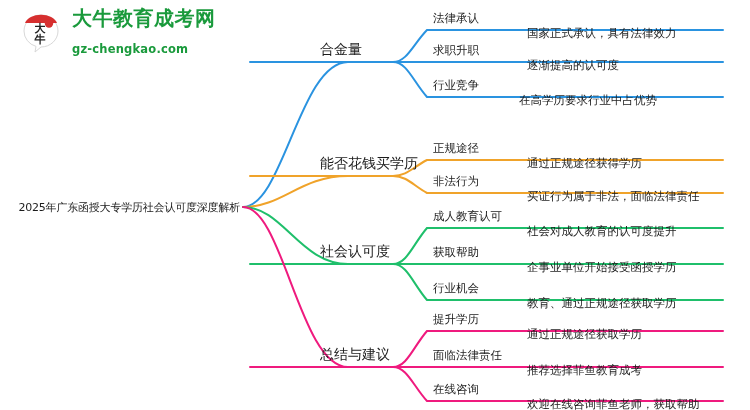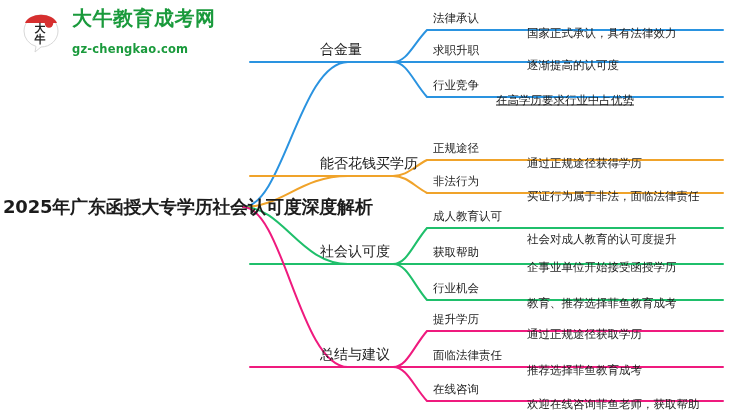--- a/index.html
+++ b/index.html
@@ -59,22 +59,22 @@
     pointer-events: none;
   }
   .node {
     position: absolute;
     font-family: "DejaVu Sans", "Liberation Sans", sans-serif;
     color: #1c1c1c;
     white-space: nowrap;
     transform: translateY(-50%);
   }
   .root-node {
-    font-size: 18px;
-    font-weight: 700;
+    font-size: 11px;
+    font-weight: 400;
     letter-spacing: -0.2px;
   }
   .lvl1 { font-size: 14px; }
   .lvl2 { font-size: 11.5px; }
   .lvl3 { font-size: 11.5px; margin-top: 15px; }
 </style>
 </head>
 <body>
 
 <div id="stage">
@@ -117,33 +117,33 @@
       <path d="M 393 367 C 407 367 413 385.7 427 401 L 723 401" stroke="#ef1a7e" stroke-width="2" fill="none" stroke-linecap="round"></path>
     </svg>
 
   <div id="nodes">
       <div class="node lvl1" style="left: 320px; top: 50px;">合金量</div>
       <div class="node lvl2" style="left: 433px; top: 18px;">法律承认</div>
       <div class="node lvl3" style="left: 527px; top: 18px;">国家正式承认，具有法律效力</div>
       <div class="node lvl2" style="left: 433px; top: 50px;">求职升职</div>
       <div class="node lvl3" style="left: 527px; top: 50px;">逐渐提高的认可度</div>
       <div class="node lvl2" style="left: 433px; top: 85px;">行业竞争</div>
-      <div class="node lvl3" style="left: 496px; top: 85px; text-decoration: underline;">在高学历要求行业中占优势</div>
+      <div class="node lvl3" style="left: 519px; top: 85px;">在高学历要求行业中占优势</div>
       <div class="node lvl1" style="left: 320px; top: 164px;">能否花钱买学历</div>
       <div class="node lvl2" style="left: 433px; top: 148px;">正规途径</div>
       <div class="node lvl3" style="left: 527px; top: 148px;">通过正规途径获得学历</div>
       <div class="node lvl2" style="left: 433px; top: 181px;">非法行为</div>
       <div class="node lvl3" style="left: 527px; top: 181px;">买证行为属于非法，面临法律责任</div>
       <div class="node lvl1" style="left: 320px; top: 252px;">社会认可度</div>
       <div class="node lvl2" style="left: 433px; top: 216px;">成人教育认可</div>
-      <div class="node lvl3" style="left: 527px; top: 224px;">社会对成人教育的认可度提升</div>
+      <div class="node lvl3" style="left: 527px; top: 216px;">社会对成人教育的认可度提升</div>
       <div class="node lvl2" style="left: 433px; top: 252px;">获取帮助</div>
       <div class="node lvl3" style="left: 527px; top: 252px;">企事业单位开始接受函授学历</div>
       <div class="node lvl2" style="left: 433px; top: 288px;">行业机会</div>
-      <div class="node lvl3" style="left: 527px; top: 288px;">教育、推荐选择菲鱼教育成考</div>
+      <div class="node lvl3" style="left: 527px; top: 288px;">教育、通过正规途径获取学历</div>
       <div class="node lvl1" style="left: 320px; top: 355px;">总结与建议</div>
       <div class="node lvl2" style="left: 433px; top: 319px; text-align: right;">提升学历</div>
       <div class="node lvl3" style="left: 527px; top: 319px;">通过正规途径获取学历</div>
       <div class="node lvl2" style="left: 433px; top: 355px;">面临法律责任</div>
       <div class="node lvl3" style="left: 527px; top: 355px;">推荐选择菲鱼教育成考</div>
       <div class="node lvl2" style="left: 433px; top: 389px;">在线咨询</div>
       <div class="node lvl3" style="left: 527px; top: 389px;">欢迎在线咨询菲鱼老师，获取帮助</div>
       <div class="node root-node" style="left: 3px; top: 207px; width: 237px; text-align: right;">2025年广东函授大专学历社会认可度深度解析</div>
     </div>
 

